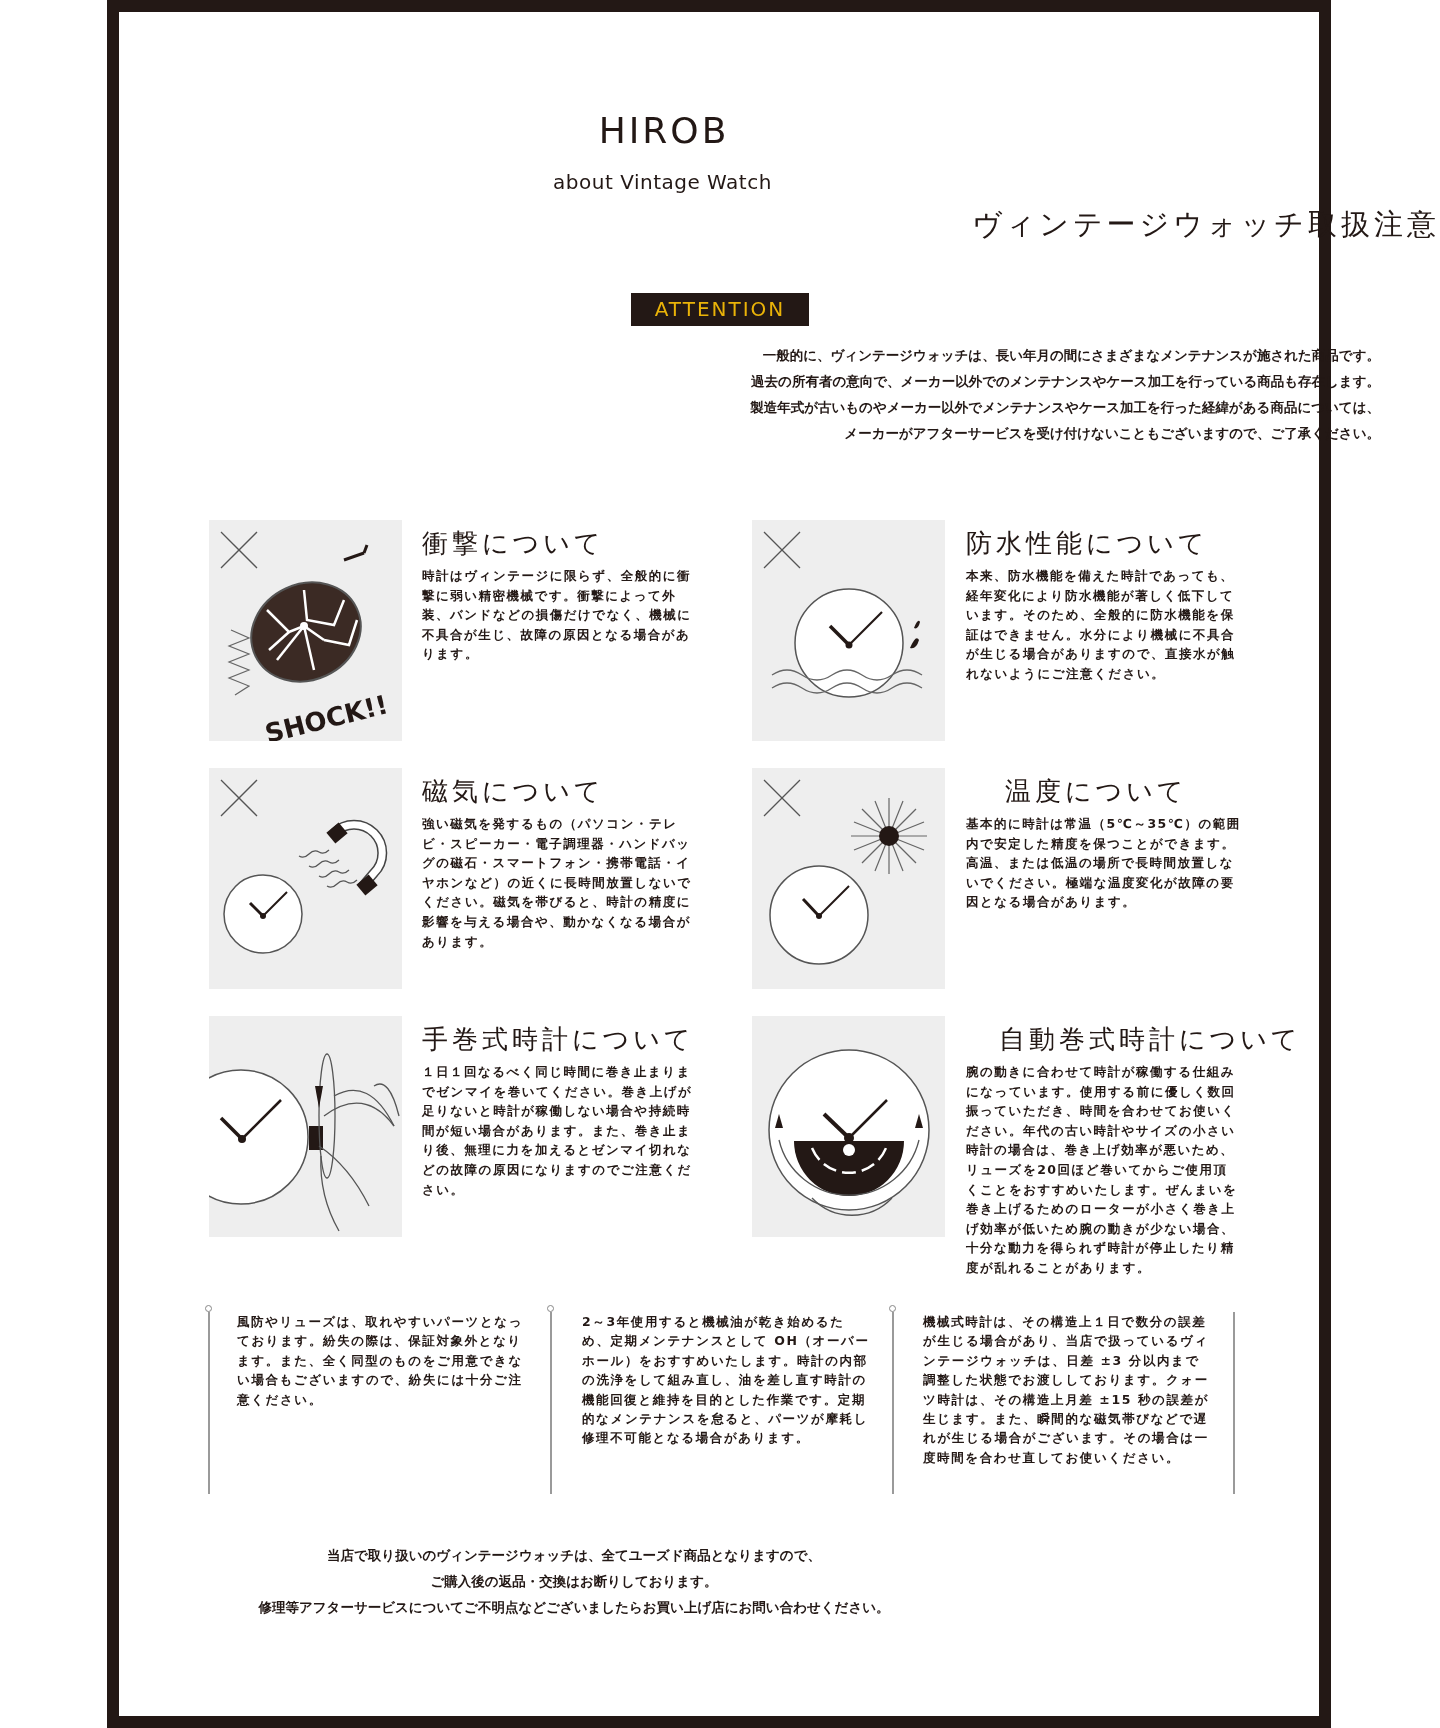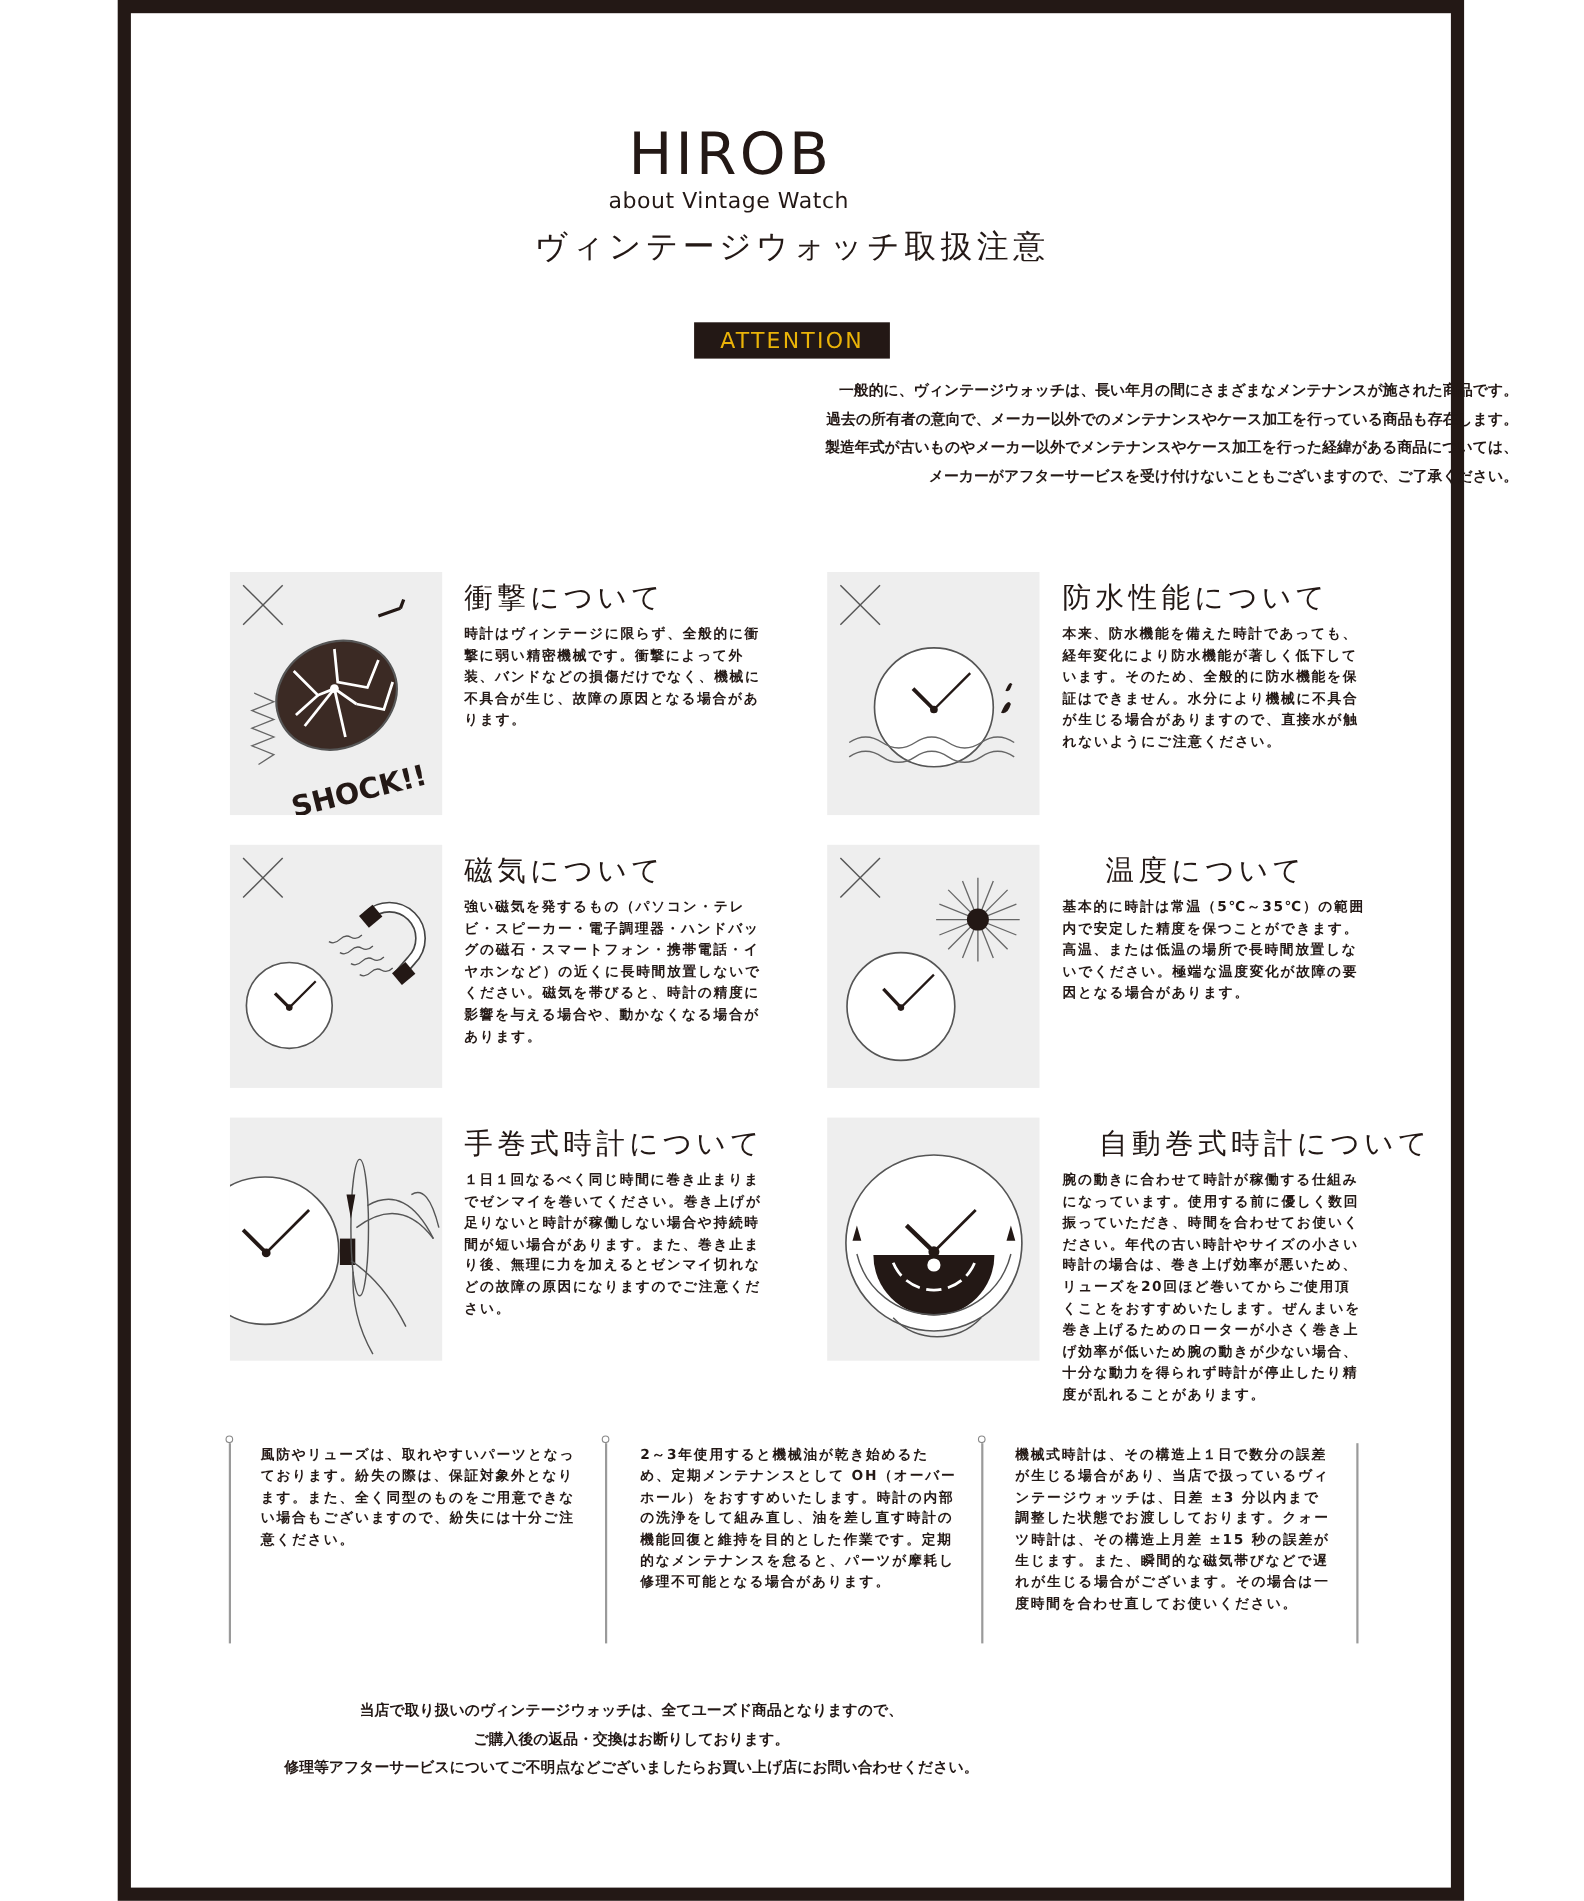--- a/index.html
+++ b/index.html
@@ -1,23 +1,23 @@
 <!DOCTYPE html>
 <html><head>
 <meta charset="utf-8">
 <style>
   html, body { margin:0; padding:0; }
   body { width:1440px; height:1728px; background:#ffffff; position:relative; overflow:hidden;
          font-family:"DejaVu Sans", sans-serif; color:#231815; }
   .frame { position:absolute; left:107px; top:0; width:1224px; height:1728px; box-sizing:border-box;
            border:12px solid #231815; }
   .brand { position:absolute; top:110px; left:0; width:1328px; text-align:center;
-           font-family:"DejaVu Sans", sans-serif; font-size:53px; letter-spacing:3px; font-weight:400; }
+           font-family:"DejaVu Sans", sans-serif; font-size:36px; letter-spacing:3px; font-weight:400; }
   .subtitle { position:absolute; top:170px; left:0; width:1325px; text-align:center; font-size:20px; letter-spacing:0.5px; }
-  .jp-title { position:absolute; top:205px; left:0; width:1440px; text-align:center; font-size:29px; letter-spacing:4px; }
+  .jp-title { position:absolute; top:205px; left:0; width:1440px; text-align:right; font-size:29px; letter-spacing:4px; }
   .attention { position:absolute; top:293px; left:631px; width:178px; height:33px; background:#231815; color:#eab308;
                font-size:20px; letter-spacing:2px; text-align:center; line-height:33px; }
   .intro { position:absolute; top:342px; left:0; width:1380px; text-align:right; font-size:13.5px; font-weight:bold; line-height:26px; }
   .intro div { white-space:nowrap; }
   .card-illus { position:absolute; width:193px; height:221px; background:#eeeeee; overflow:hidden; }
   .card-illus svg { position:absolute; left:0; top:0; }
   .card-title { position:absolute; font-size:26px; letter-spacing:4px; white-space:nowrap; }
   .card-body { position:absolute; width:275px; font-size:12.5px; font-weight:bold; line-height:19.6px; letter-spacing:1.5px; }
   .note { position:absolute; top:1312px; width:290px; font-size:12.5px; font-weight:bold; line-height:19.4px; letter-spacing:1.6px; }
   .divider { position:absolute; top:1312px; width:2px; height:182px; background:#9a9a9a; }

